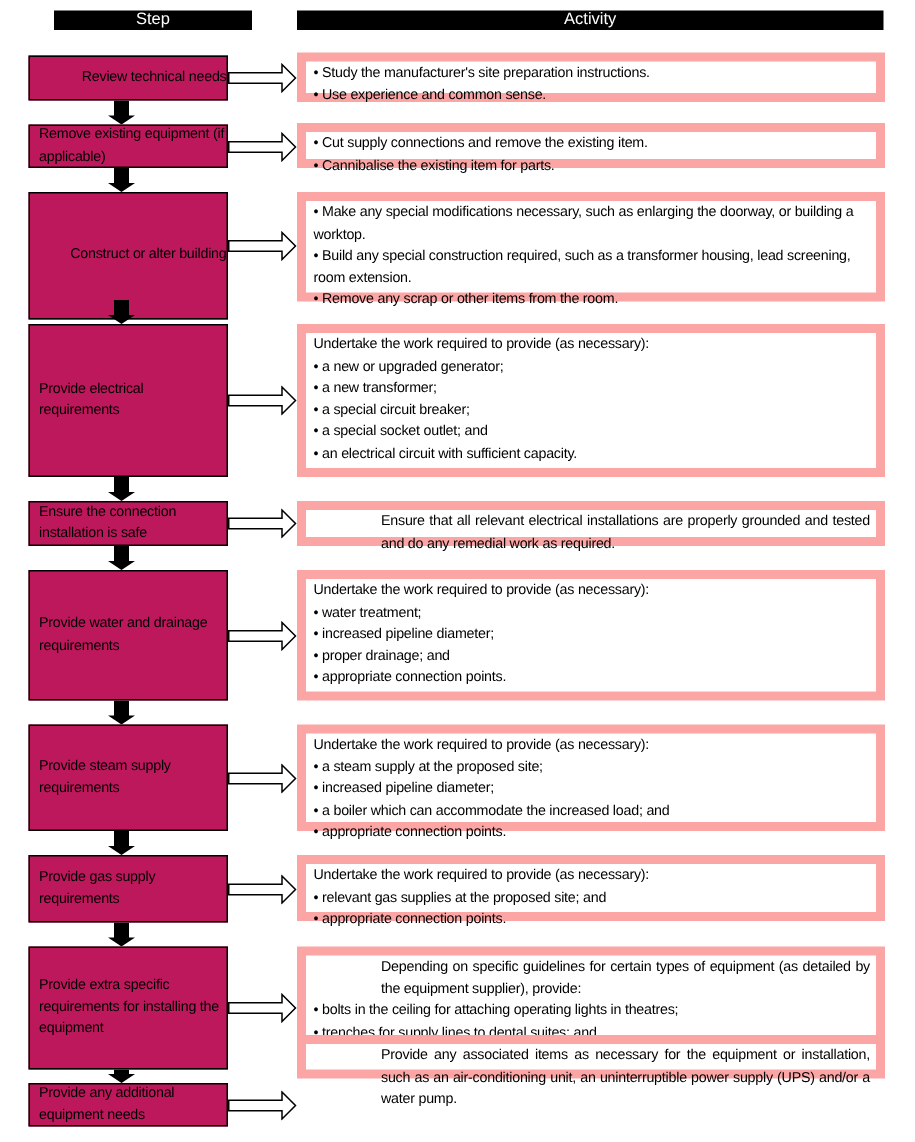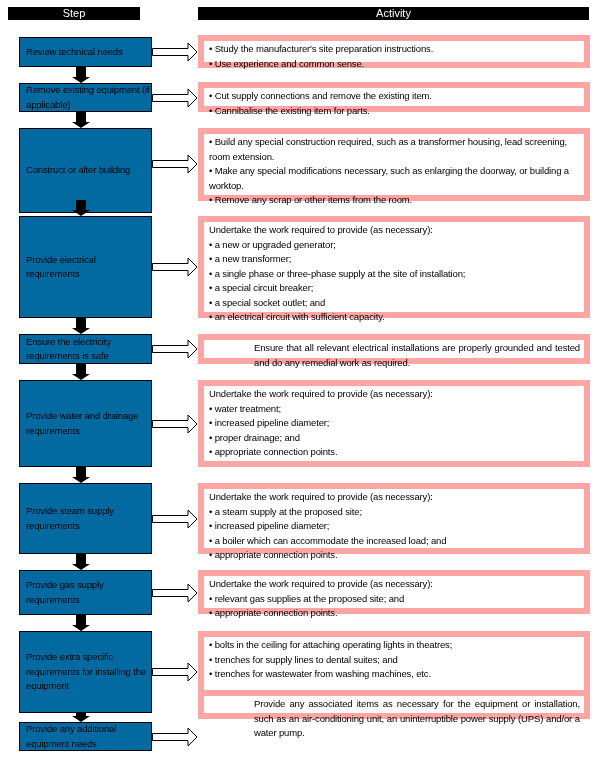--- a/index.html
+++ b/index.html
@@ -1,24 +1,24 @@
 <!DOCTYPE html>
 <html><head>
 <meta charset="utf-8">
 <style>
   html, body { margin: 0; padding: 0; background: #ffffff; }
   body { width: 610px; height: 761px; position: relative; overflow: hidden;
          font-family: "Liberation Sans", sans-serif; color: #000; }
   .hdr { position: absolute; top: 7px; height: 13px; background: #000; color: #fff;
          font-size: 11px; line-height: 13px; text-align: center; }
-  .hdr-step { left: 8px; width: 132px; }
+  .hdr-step { left: 36px; width: 132px; }
   .hdr-act { left: 198px; width: 391px; }
   .step { position: absolute; left: 19px; width: 131px; border: 1px solid #000;
-          background: #0369a1; font-size: 9.5px; line-height: 14.5px; letter-spacing: -0.15px;
-          display: flex; align-items: center; padding: 0 0 0 6px; box-sizing: border-box; width: 133px; }
+          background: #be185d; font-size: 9.5px; line-height: 14.5px; letter-spacing: -0.15px;
+          display: flex; align-items: center; padding: 0 0 0 6px; box-sizing: border-box; width: 133px; justify-content: flex-end; }
   .step span { display: block; }
   .act { position: absolute; left: 198px; width: 392px; border: 6px solid #fca5a5;
          background: #fff; font-size: 9.5px; line-height: 14.5px; letter-spacing: -0.15px;
          padding: 1px 4px 1px 5px; box-sizing: border-box; }
   .act .line { display: block; white-space: normal; }
   .act .just { text-align: justify; text-align-last: left; margin-left: 45px; }
   .harrow { position: absolute; left: 152px; width: 46px; height: 20px; }
   .varrow { position: absolute; left: 71px; width: 20px; height: 17px; }
 </style>
 </head>
@@ -51,50 +51,49 @@
     <svg class="harrow" viewBox="0 0 46 20" style="top: 87.5px;">
       <path d="M0.5 6.5 H36 V1 L45 10 L36 19 V13.5 H0.5 Z" fill="#fff" stroke="#000" stroke-width="1"></path>
     </svg>
     <svg class="varrow" viewBox="0 0 20 16" preserveAspectRatio="none" style="top: 112px; height: 16px;">
       <path d="M5 0 H15 V10 H19 L10 16 L1 10 H5 Z" fill="#000"></path>
     </svg>
     <div class="step" style="top: 128px; height: 85px;">
       <span>Construct or alter building</span>
     </div>
     <div class="act" style="top: 128px; height: 73px;">
+      <span class="line">• Make any special modifications necessary, such as enlarging the doorway, or building a worktop.</span>
       <span class="line">• Build any special construction required, such as a transformer housing, lead screening, room extension.</span>
-      <span class="line">• Make any special modifications necessary, such as enlarging the doorway, or building a worktop.</span>
       <span class="line">• Remove any scrap or other items from the room.</span>
     </div>
     <svg class="harrow" viewBox="0 0 46 20" style="top: 154px;">
       <path d="M0.5 6.5 H36 V1 L45 10 L36 19 V13.5 H0.5 Z" fill="#fff" stroke="#000" stroke-width="1"></path>
     </svg>
     <svg class="varrow" viewBox="0 0 20 16" preserveAspectRatio="none" style="top: 200px; height: 16px;">
       <path d="M5 0 H15 V10 H19 L10 16 L1 10 H5 Z" fill="#000"></path>
     </svg>
     <div class="step" style="top: 216px; height: 102px;">
       <span>Provide electrical requirements</span>
     </div>
     <div class="act" style="top: 216px; height: 102px;">
       <span class="line">Undertake the work required to provide (as necessary):</span>
       <span class="line">• a new or upgraded generator;</span>
       <span class="line">• a new transformer;</span>
-      <span class="line">• a single phase or three-phase supply at the site of installation;</span>
       <span class="line">• a special circuit breaker;</span>
       <span class="line">• a special socket outlet; and</span>
       <span class="line">• an electrical circuit with sufficient capacity.</span>
     </div>
     <svg class="harrow" viewBox="0 0 46 20" style="top: 257px;">
       <path d="M0.5 6.5 H36 V1 L45 10 L36 19 V13.5 H0.5 Z" fill="#fff" stroke="#000" stroke-width="1"></path>
     </svg>
     <svg class="varrow" viewBox="0 0 20 16" preserveAspectRatio="none" style="top: 318px; height: 16px;">
       <path d="M5 0 H15 V10 H19 L10 16 L1 10 H5 Z" fill="#000"></path>
     </svg>
     <div class="step" style="top: 334px; height: 30px;">
-      <span>Ensure the electricity requirements is safe</span>
+      <span>Ensure the connection installation is safe</span>
     </div>
     <div class="act" style="top: 334px; height: 30px;">
       <span class="line just">Ensure that all relevant electrical installations are properly grounded and tested and do any remedial work as required.</span>
     </div>
     <svg class="harrow" viewBox="0 0 46 20" style="top: 339px;">
       <path d="M0.5 6.5 H36 V1 L45 10 L36 19 V13.5 H0.5 Z" fill="#fff" stroke="#000" stroke-width="1"></path>
     </svg>
     <svg class="varrow" viewBox="0 0 20 16" preserveAspectRatio="none" style="top: 364px; height: 16px;">
       <path d="M5 0 H15 V10 H19 L10 16 L1 10 H5 Z" fill="#000"></path>
     </svg>
@@ -141,20 +140,21 @@
     <svg class="harrow" viewBox="0 0 46 20" style="top: 582.5px;">
       <path d="M0.5 6.5 H36 V1 L45 10 L36 19 V13.5 H0.5 Z" fill="#fff" stroke="#000" stroke-width="1"></path>
     </svg>
     <svg class="varrow" viewBox="0 0 20 16" preserveAspectRatio="none" style="top: 615px; height: 16px;">
       <path d="M5 0 H15 V10 H19 L10 16 L1 10 H5 Z" fill="#000"></path>
     </svg>
     <div class="step" style="top: 631px; height: 82px;">
       <span>Provide extra specific requirements for installing the equipment</span>
     </div>
     <div class="act" style="top: 631px; height: 76px;">
+      <span class="line just">Depending on specific guidelines for certain types of equipment (as detailed by the equipment supplier), provide:</span>
       <span class="line">• bolts in the ceiling for attaching operating lights in theatres;</span>
       <span class="line">• trenches for supply lines to dental suites; and</span>
       <span class="line">• trenches for wastewater from washing machines, etc.</span>
     </div>
     <svg class="harrow" viewBox="0 0 46 20" style="top: 662px;">
       <path d="M0.5 6.5 H36 V1 L45 10 L36 19 V13.5 H0.5 Z" fill="#fff" stroke="#000" stroke-width="1"></path>
     </svg>
     <svg class="varrow" viewBox="0 0 20 9" preserveAspectRatio="none" style="top: 713px; height: 9px;">
       <path d="M5 0 H15 V3 H19 L10 9 L1 3 H5 Z" fill="#000"></path>
     </svg>

